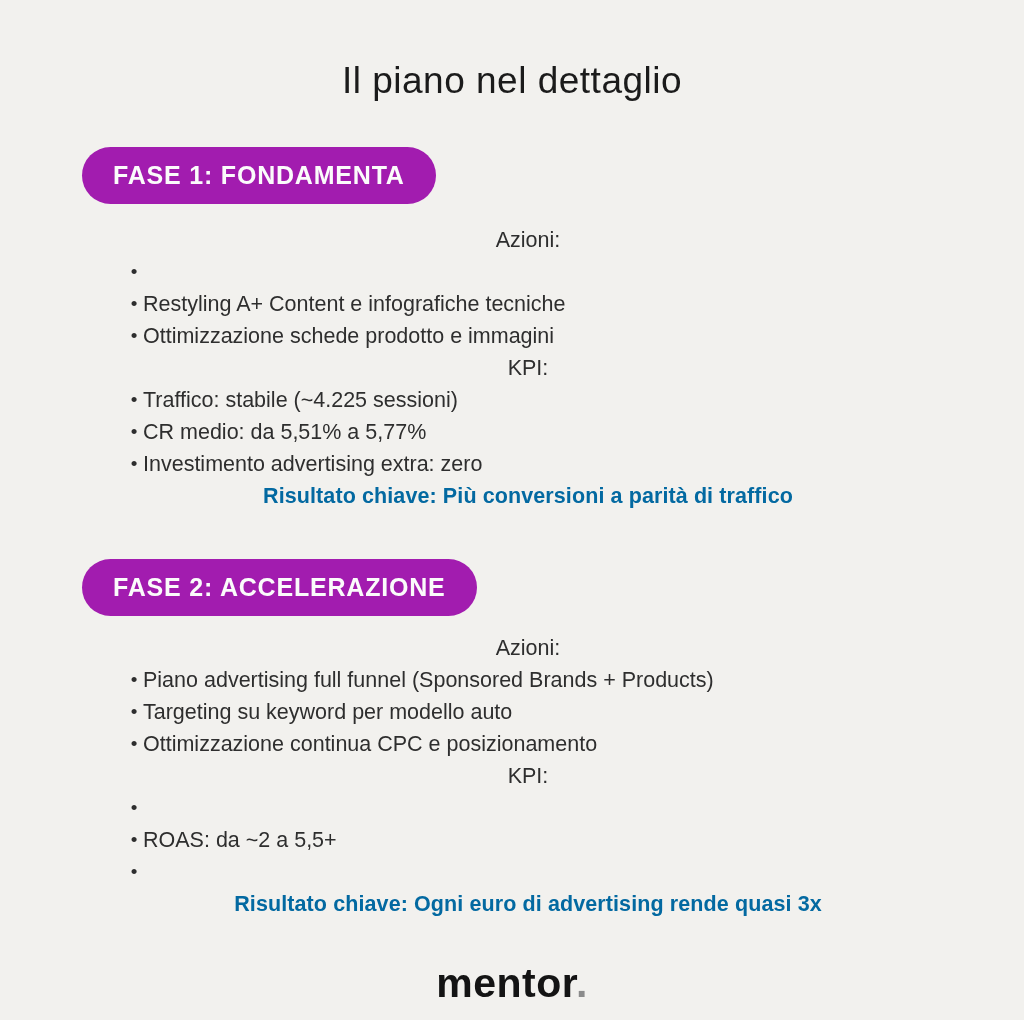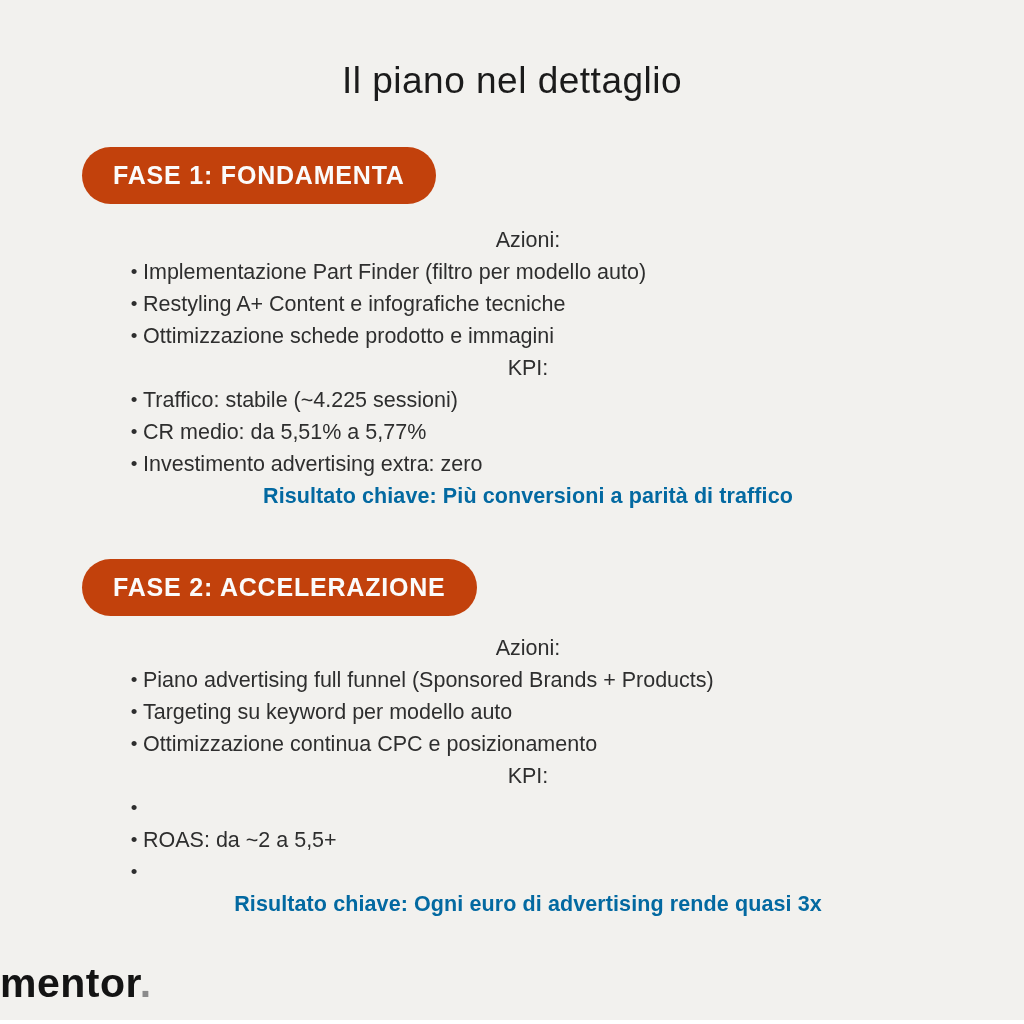--- a/index.html
+++ b/index.html
@@ -19,21 +19,21 @@
     font-weight:500;
     letter-spacing:0.5px;
     color:#1b1b1b;
     margin:0;
   }
   .badge{
     position:absolute;
     left:82px;
     height:57px;
     line-height:57px;
-    background:#c2410c;
+    background:#a21caf;
     color:#fbfbfb;
     border-radius:29px;
     padding:0 31px;
     font-size:25px;
     font-weight:600;
     letter-spacing:0.8px;
     white-space:nowrap;
   }
   .badge-1{top:147px;}
   .badge-2{top:559px;}
@@ -57,42 +57,41 @@
     font-size:19px;
   }
   .result{
     font-weight:700;
     color:#0369a1;
     letter-spacing:0.1px;
   }
   .logo{
     position:absolute;
     top:960px;left:0;width:100%;
-    text-align:left;
+    text-align:center;
     font-size:41px;
     font-weight:700;
     letter-spacing:0.5px;
     color:#141414;
   }
   .logo .logo-dot{color:#8b8b8b;}
 </style>
 </head>
 <body>
 
 <div class="page">
 
   <h1 class="title">Il piano nel dettaglio</h1>
 
   <div class="badge badge-1">FASE 1: FONDAMENTA</div>
 
   <div class="content content-1">
     <div class="group-label">Azioni:</div>
     <div class="bullet">
       <span class="dot">•</span>
-      <span>Implementazione Part Finder (filtro per modello auto)</span>
     </div>
     <div class="bullet">
       <span class="dot">•</span>
       <span>Restyling A+ Content e infografiche tecniche</span>
     </div>
     <div class="bullet">
       <span class="dot">•</span>
       <span>Ottimizzazione schede prodotto e immagini</span>
     </div>
     <div class="group-label">KPI:</div>

